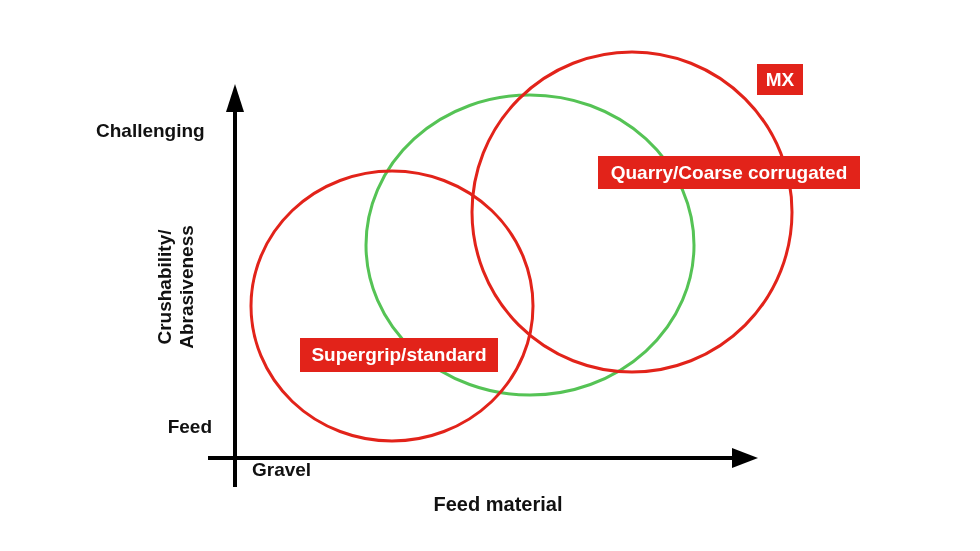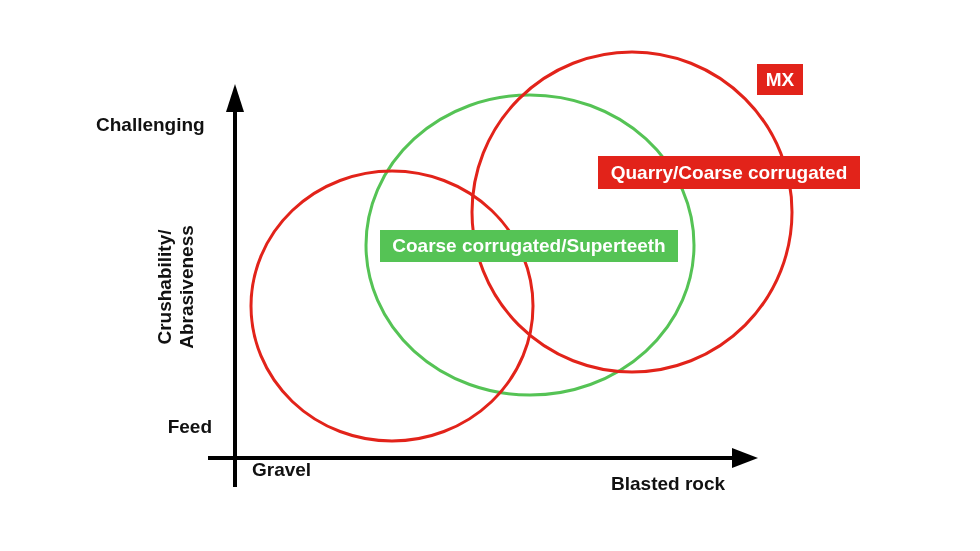--- a/index.html
+++ b/index.html
@@ -11,21 +11,21 @@
     overflow: hidden;
     font-family: "Liberation Sans", sans-serif;
     font-weight: bold;
     color: #111111;
   }
   .layer { position: absolute; left: 0; top: 0; }
   .txt { position: absolute; white-space: nowrap; }
   .t19 { font-size: 19px; line-height: 22px; }
   .t20 { font-size: 20px; line-height: 23px; }
 
-  .challenging { left: 96px;  top: 114px; }
+  .challenging { left: 96px;  top: 120px; }
   .easy        { left: 132px; top: 416px; width: 80px;  text-align: right; }
   .gravel      { left: 252px; top: 459px; }
   .blasted     { left: 611px; top: 473px; }
   .feed        { left: 378px; top: 493px; width: 240px; text-align: center; white-space: nowrap; }
 
   .y-title {
     position: absolute;
     left: 101px; top: 265px;
     width: 150px; height: 44px;
     text-align: center;
@@ -72,29 +72,29 @@
 
   <div class="y-title">
     <div>Crushability/</div>
     <div>Abrasiveness</div>
   </div>
 
   <div class="txt t19 easy">Feed</div>
 
   <div class="txt t19 gravel">Gravel</div>
 
-  <div class="txt t19 blasted">Blasted rock</div>
 
+  <div class="txt t20 feed">Feed material</div>
 
   <div class="badge badge-red badge-mx">
     <span>MX</span>
   </div>
 
   <div class="badge badge-red badge-quarry">
     <span>Quarry/Coarse corrugated</span>
   </div>
 
-  <div class="badge badge-green badge-superteeth">
-    <span>Coarse corrugated/Superteeth</span>
+
+  <div class="badge badge-red badge-supergrip">
+    <span>Supergrip/standard</span>
   </div>
-
 
 </div>
 
 </body></html>

